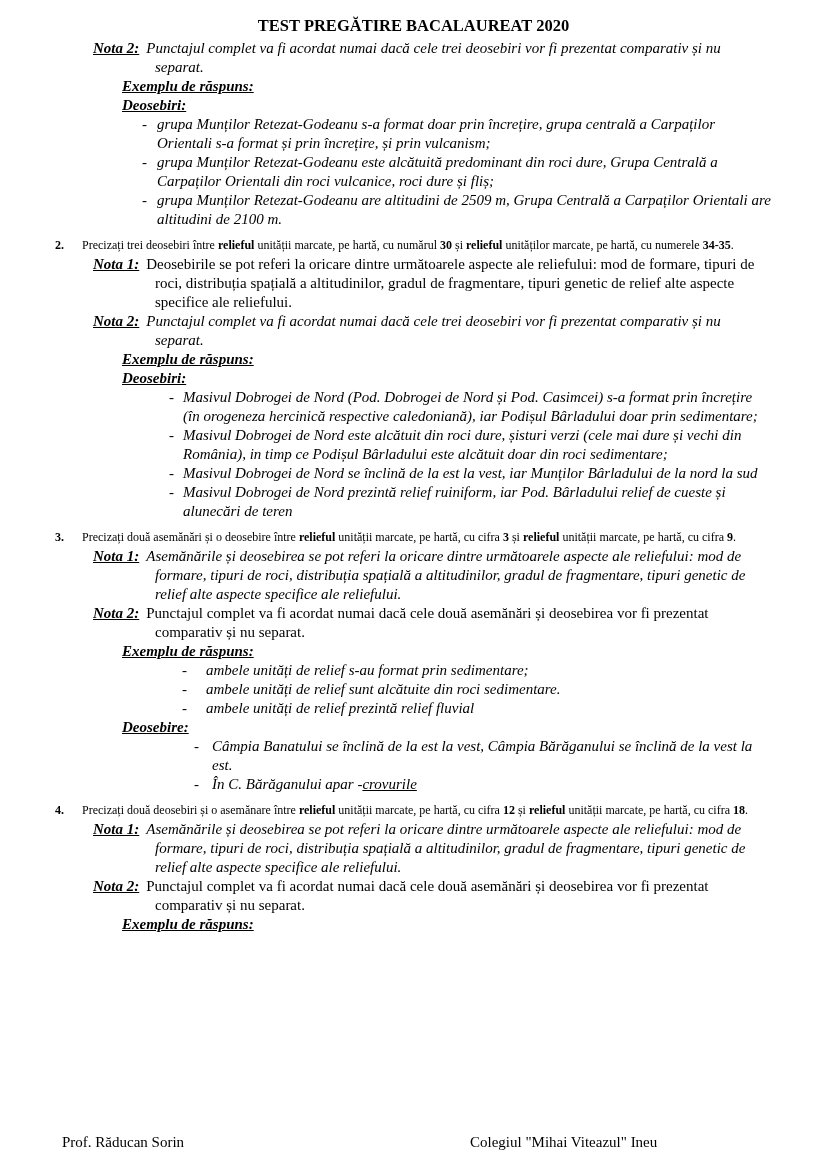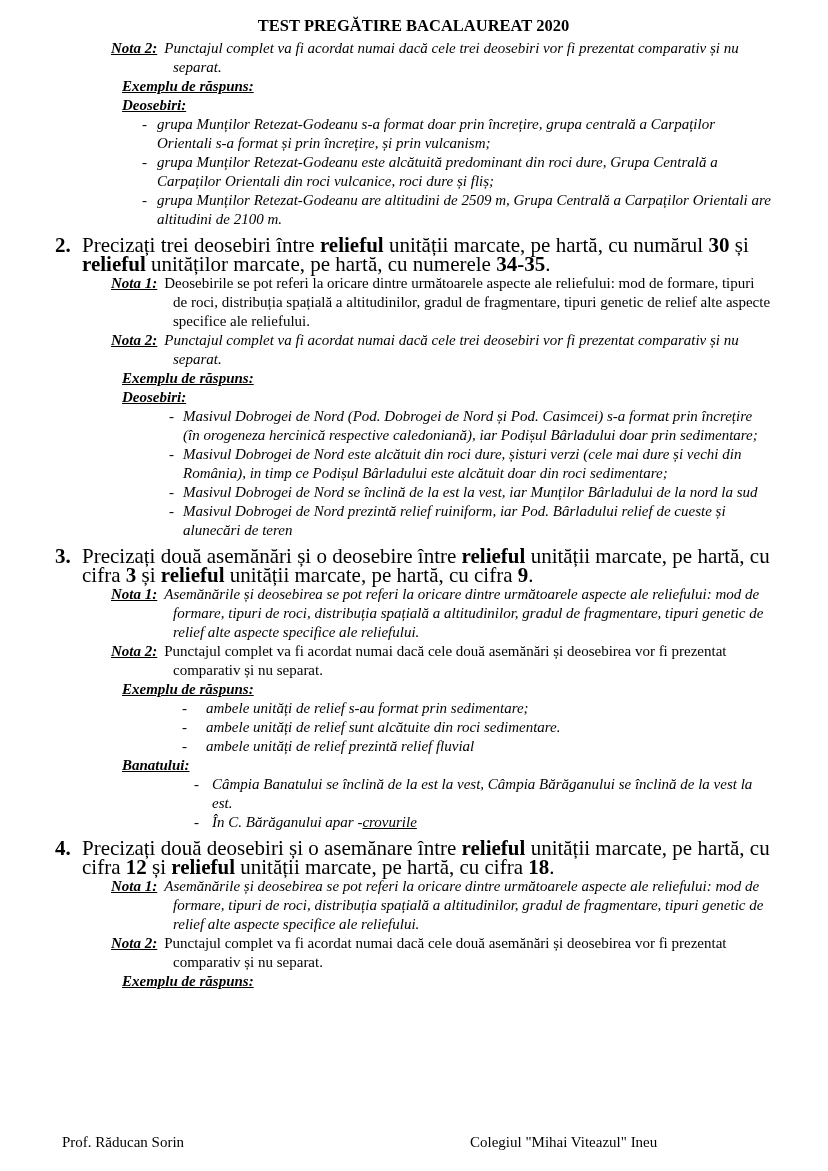--- a/index.html
+++ b/index.html
@@ -6,37 +6,37 @@
   html,body { width:828px; height:1171px; }
   body {
     background:#ffffff; color:#000;
     font-family:"Liberation Serif","DejaVu Serif",serif;
     font-size:15px; line-height:19px;
     position:relative; overflow:hidden;
   }
   .page { padding:16px 56px 0 55px; }
   .title { text-align:center; font-weight:bold; font-size:16.5px; margin-bottom:4px; }
   .cont-line { margin-left:147px; font-style:italic; }
-  .note { margin-left:56px; padding-left:62px; text-indent:-62px; }
+  .note { margin-left:38px; padding-left:62px; text-indent:-62px; }
   .nlabel, .sublabel { font-weight:bold; font-style:italic; text-decoration:underline; }
   .nlabel { margin-right:7px; }
   .ntext.i { font-style:italic; }
   .sublabel { display:block; margin-left:67px; }
   .bullet { display:flex; font-style:italic; }
   .bullet .dash { flex:none; }
   .bullet .btext { flex:1; }
   .bullets-1 .bullet { margin-left:87px; }
   .bullets-1 .dash { width:15px; }
   .bullets-2 .bullet { margin-left:114px; }
   .bullets-2 .dash { width:14px; }
   .bullets-3a .bullet { margin-left:127px; }
   .bullets-3a .dash { width:24px; }
   .bullets-3d .bullet { margin-left:139px; }
   .bullets-3d .dash { width:18px; }
-  .question { padding-left:27px; text-indent:-27px; font-size:21px; }
+  .question { padding-left:27px; text-indent:-27px; font-size:12px; }
   .qnum { display:inline-block; width:27px; font-weight:bold; text-indent:0; }
   .b { font-weight:bold; }
   .u { text-decoration:underline; }
   .mt-s { margin-top:7px; }
   .mt-m { margin-top:7px; }
   .footer { position:absolute; top:1133px; left:0; width:740px; height:20px; }
   .footer .fleft { position:absolute; left:62px; }
   .footer .fright { position:absolute; left:470px; }
 </style>
 </head>
@@ -109,21 +109,21 @@
     <div class="bullet">
         <span class="dash">-</span>
         <span class="btext">ambele unități de relief sunt alcătuite din roci sedimentare.</span>
       </div>
     <div class="bullet">
         <span class="dash">-</span>
         <span class="btext">ambele unități de relief prezintă relief fluvial</span>
       </div>
   </div>
 
-  <span class="sublabel">Banatului:</span>
+  <span class="sublabel">Deosebire:</span>
 
   <div class="bullets-3d">
     <div class="bullet">
         <span class="dash">-</span>
         <span class="btext">Câmpia Banatului se înclină de la est la vest, Câmpia Bărăganului se înclină de la vest la est.</span>
       </div>
     <div class="bullet">
         <span class="dash">-</span>
         <span class="btext"><span>În C. Bărăganului apar -</span><span class="u">crovurile</span></span>
       </div>

